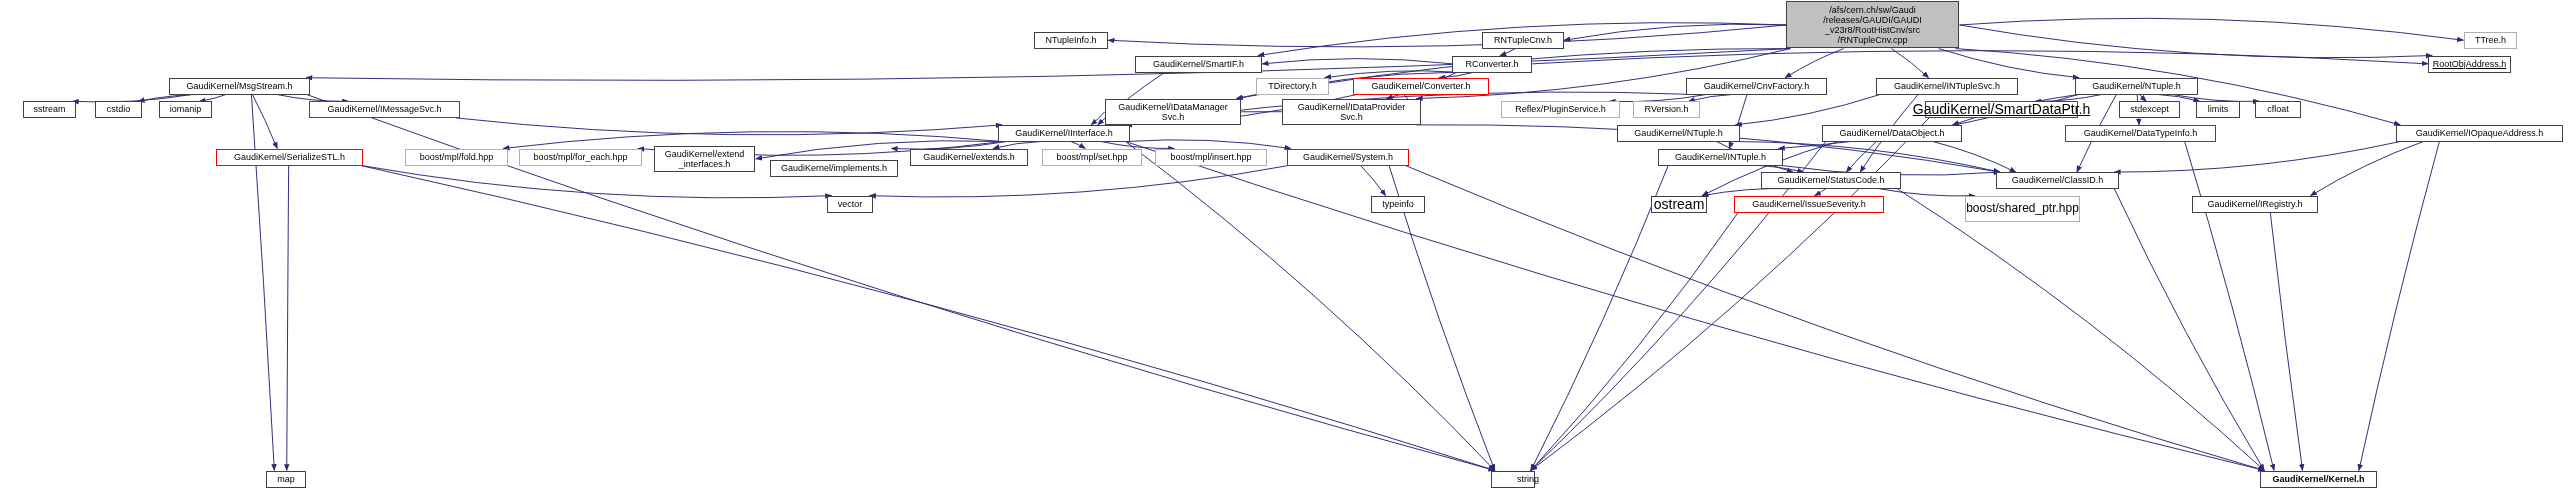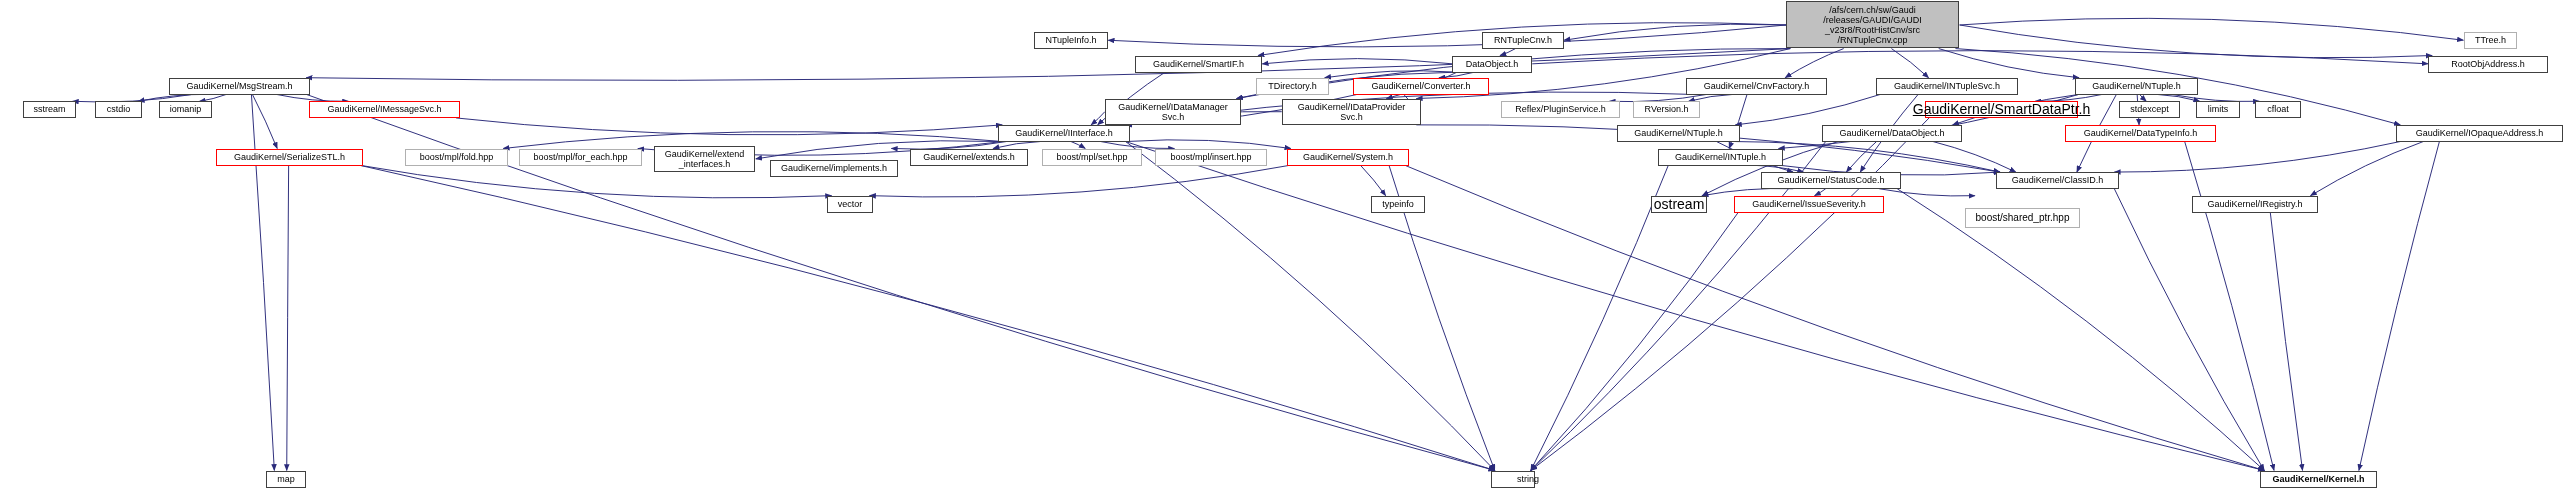--- a/index.html
+++ b/index.html
@@ -115,22 +115,22 @@
   </svg>
   <div id="node-layer">
       <div class="node root" style="left: 1786px; top: 1.4px; width: 173px; height: 47px; font-size: 9px;">/afs/cern.ch/sw/Gaudi
 /releases/GAUDI/GAUDI
 _v23r8/RootHistCnv/src
 /RNTupleCnv.cpp</div>
       <div class="node black" style="left: 1034px; top: 32px; width: 74px; height: 16.7px; font-size: 9px;">NTupleInfo.h</div>
       <div class="node black" style="left: 1482px; top: 32px; width: 82px; height: 16.7px; font-size: 9px;">RNTupleCnv.h</div>
       <div class="node gray" style="left: 2464px; top: 32px; width: 53px; height: 16.7px; font-size: 9px;">TTree.h</div>
       <div class="node black" style="left: 1135px; top: 56px; width: 127px; height: 16.7px; font-size: 9px;">GaudiKernel/SmartIF.h</div>
-      <div class="node black" style="left: 1452px; top: 56px; width: 80px; height: 16.7px; font-size: 9px;">DataObject.h</div>
-      <div class="node black" style="left: 2428px; top: 56px; width: 120px; height: 16.7px; font-size: 9px;">RootObjAddress.h</div>
+      <div class="node black" style="left: 1452px; top: 56px; width: 80px; height: 16.7px; font-size: 9px;">RConverter.h</div>
+      <div class="node black" style="left: 2428px; top: 56px; width: 83px; height: 16.7px; font-size: 9px; text-decoration: underline;">RootObjAddress.h</div>
       <div class="node black" style="left: 169px; top: 78px; width: 141px; height: 16.7px; font-size: 9px;">GaudiKernel/MsgStream.h</div>
       <div class="node gray" style="left: 1256px; top: 78px; width: 73px; height: 16.7px; font-size: 9px;">TDirectory.h</div>
       <div class="node red" style="left: 1353px; top: 78px; width: 136px; height: 16.7px; font-size: 9px;">GaudiKernel/Converter.h</div>
       <div class="node black" style="left: 1686px; top: 78px; width: 141px; height: 16.7px; font-size: 9px;">GaudiKernel/CnvFactory.h</div>
       <div class="node black" style="left: 1876px; top: 78px; width: 142px; height: 16.7px; font-size: 9px;">GaudiKernel/INTupleSvc.h</div>
       <div class="node black" style="left: 2075px; top: 78px; width: 123px; height: 16.7px; font-size: 9px;">GaudiKernel/NTuple.h</div>
       <div class="node black" style="left: 23px; top: 101px; width: 53px; height: 16.7px; font-size: 9px;">sstream</div>
       <div class="node black" style="left: 95px; top: 101px; width: 47px; height: 16.7px; font-size: 9px;">cstdio</div>
       <div class="node black" style="left: 159px; top: 101px; width: 53px; height: 16.7px; font-size: 9px;">iomanip</div>
       <div class="node red" style="left: 309px; top: 101px; width: 151px; height: 16.7px; font-size: 9px;">GaudiKernel/IMessageSvc.h</div>
@@ -159,20 +159,20 @@
       <div class="node gray" style="left: 1042px; top: 149px; width: 100px; height: 16.7px; font-size: 9px;">boost/mpl/set.hpp</div>
       <div class="node gray" style="left: 1155px; top: 149px; width: 112px; height: 16.7px; font-size: 9px;">boost/mpl/insert.hpp</div>
       <div class="node red" style="left: 1287px; top: 149px; width: 122px; height: 16.7px; font-size: 9px;">GaudiKernel/System.h</div>
       <div class="node black" style="left: 1658px; top: 149px; width: 125px; height: 16.7px; font-size: 9px;">GaudiKernel/INTuple.h</div>
       <div class="node black" style="left: 1761px; top: 172px; width: 140px; height: 16.7px; font-size: 9px;">GaudiKernel/StatusCode.h</div>
       <div class="node black" style="left: 1996px; top: 172px; width: 123px; height: 16.7px; font-size: 9px;">GaudiKernel/ClassID.h</div>
       <div class="node black" style="left: 827px; top: 196px; width: 46px; height: 16.7px; font-size: 9px;">vector</div>
       <div class="node black" style="left: 1371px; top: 196px; width: 54px; height: 16.7px; font-size: 9px;">typeinfo</div>
       <div class="node black" style="left: 1651px; top: 196px; width: 56px; height: 16.7px; font-size: 14px;">ostream</div>
       <div class="node red" style="left: 1734px; top: 196px; width: 150px; height: 16.7px; font-size: 9px;">GaudiKernel/IssueSeverity.h</div>
-      <div class="node gray" style="left: 1965px; top: 196px; width: 115px; height: 20px; font-size: 10px; margin-top: 12px;">boost/shared_ptr.hpp</div>
+      <div class="node gray" style="left: 1965px; top: 196px; width: 115px; height: 26px; font-size: 12px;">boost/shared_ptr.hpp</div>
       <div class="node black" style="left: 2192px; top: 196px; width: 126px; height: 16.7px; font-size: 9px;">GaudiKernel/IRegistry.h</div>
       <div class="node black" style="left: 266px; top: 471px; width: 40px; height: 16.7px; font-size: 9px;">map</div>
       <div class="node black" style="left: 1491px; top: 471px; width: 44px; height: 16.7px; font-size: 9px; padding-left: 32px;">string</div>
       <div class="node black" style="left: 2260px; top: 471px; width: 117px; height: 16.7px; font-size: 9px; font-weight: bold;">GaudiKernel/Kernel.h</div>
     </div>
 </div>
 
 
 </body></html>

